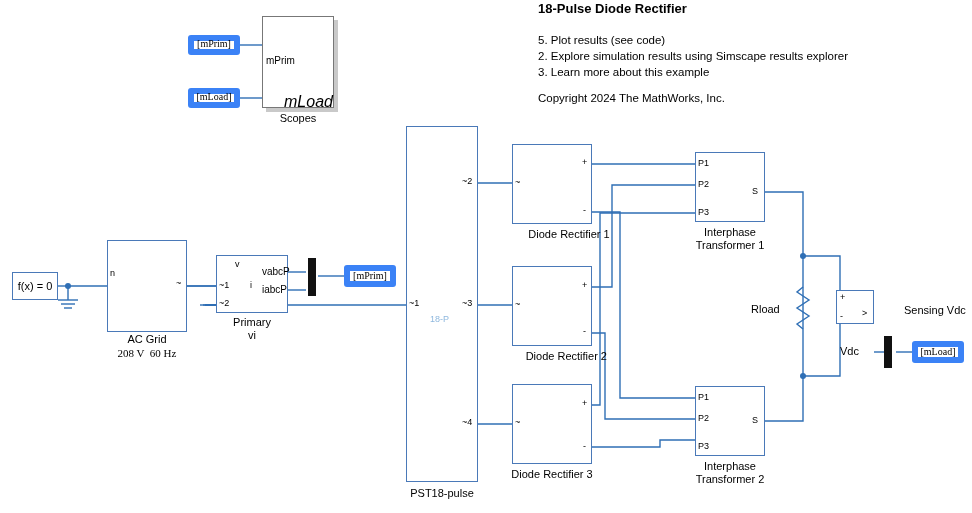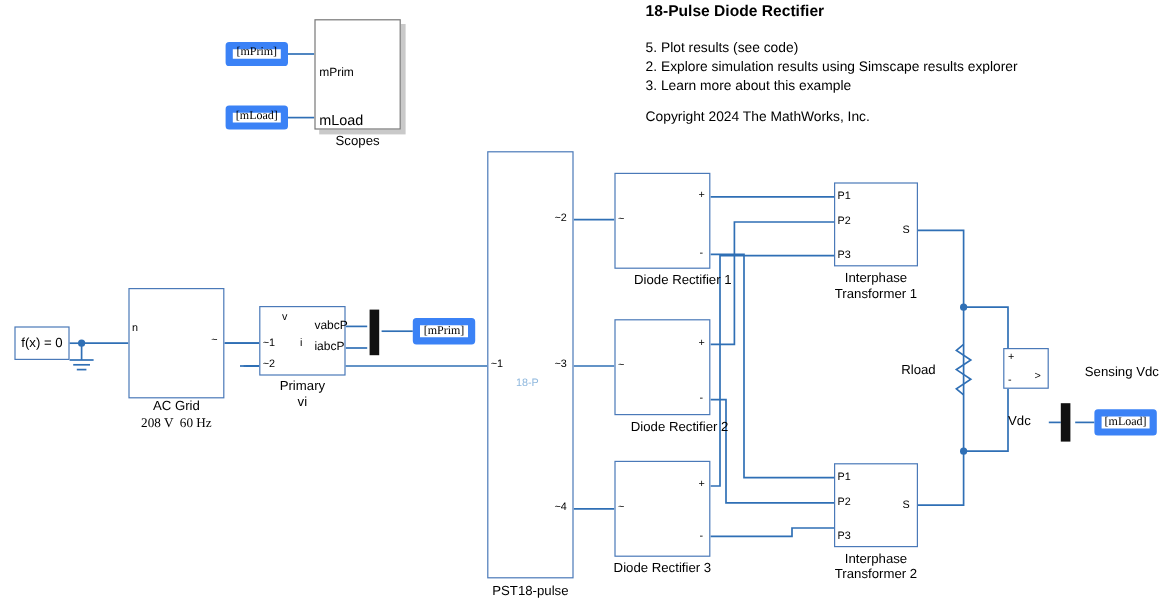--- a/index.html
+++ b/index.html
@@ -177,21 +177,21 @@
 <div class="sig" style="left:188px;top:35px;width:52px;height:20px;border-radius:3px;">
   <span>[mPrim]</span>
 </div>
 <div class="sig" style="left:188px;top:88px;width:52px;height:20px;border-radius:3px;">
   <span>[mLoad]</span>
 </div>
 
 <div class="shadow" style="left:266px;top:20px;width:72px;height:92px;"></div>
 <div class="blk gray" style="left:262px;top:16px;width:72px;height:92px;background:#fff;"></div>
 <div class="port" style="left:266px;top:40px;font-size:10px;margin-top:15px;">mPrim</div>
-<div class="port" style="left:266px;top:93px;font-size:12px;">mLoad</div>
+<div class="port" style="left:284px;top:93px;font-size:16px;font-style:italic;">mLoad</div>
 <div class="lbl c" style="left:262px;top:112px;width:72px;">Scopes</div>
 
 <div class="blk" style="left:406px;top:126px;width:72px;height:356px;"></div>
 <div class="port" style="left:409px;top:298px;">~1</div>
 <div class="port" style="left:462px;top:176px;">~2</div>
 <div class="port" style="left:462px;top:298px;">~3</div>
 <div class="port" style="left:462px;top:417px;">~4</div>
 <div class="lbl" style="left:430px;top:313px;font-size:9px;color:#8fb8de;">18-P</div>
 <div class="lbl c" style="left:396px;top:487px;width:92px;">PST18-pulse</div>
 

